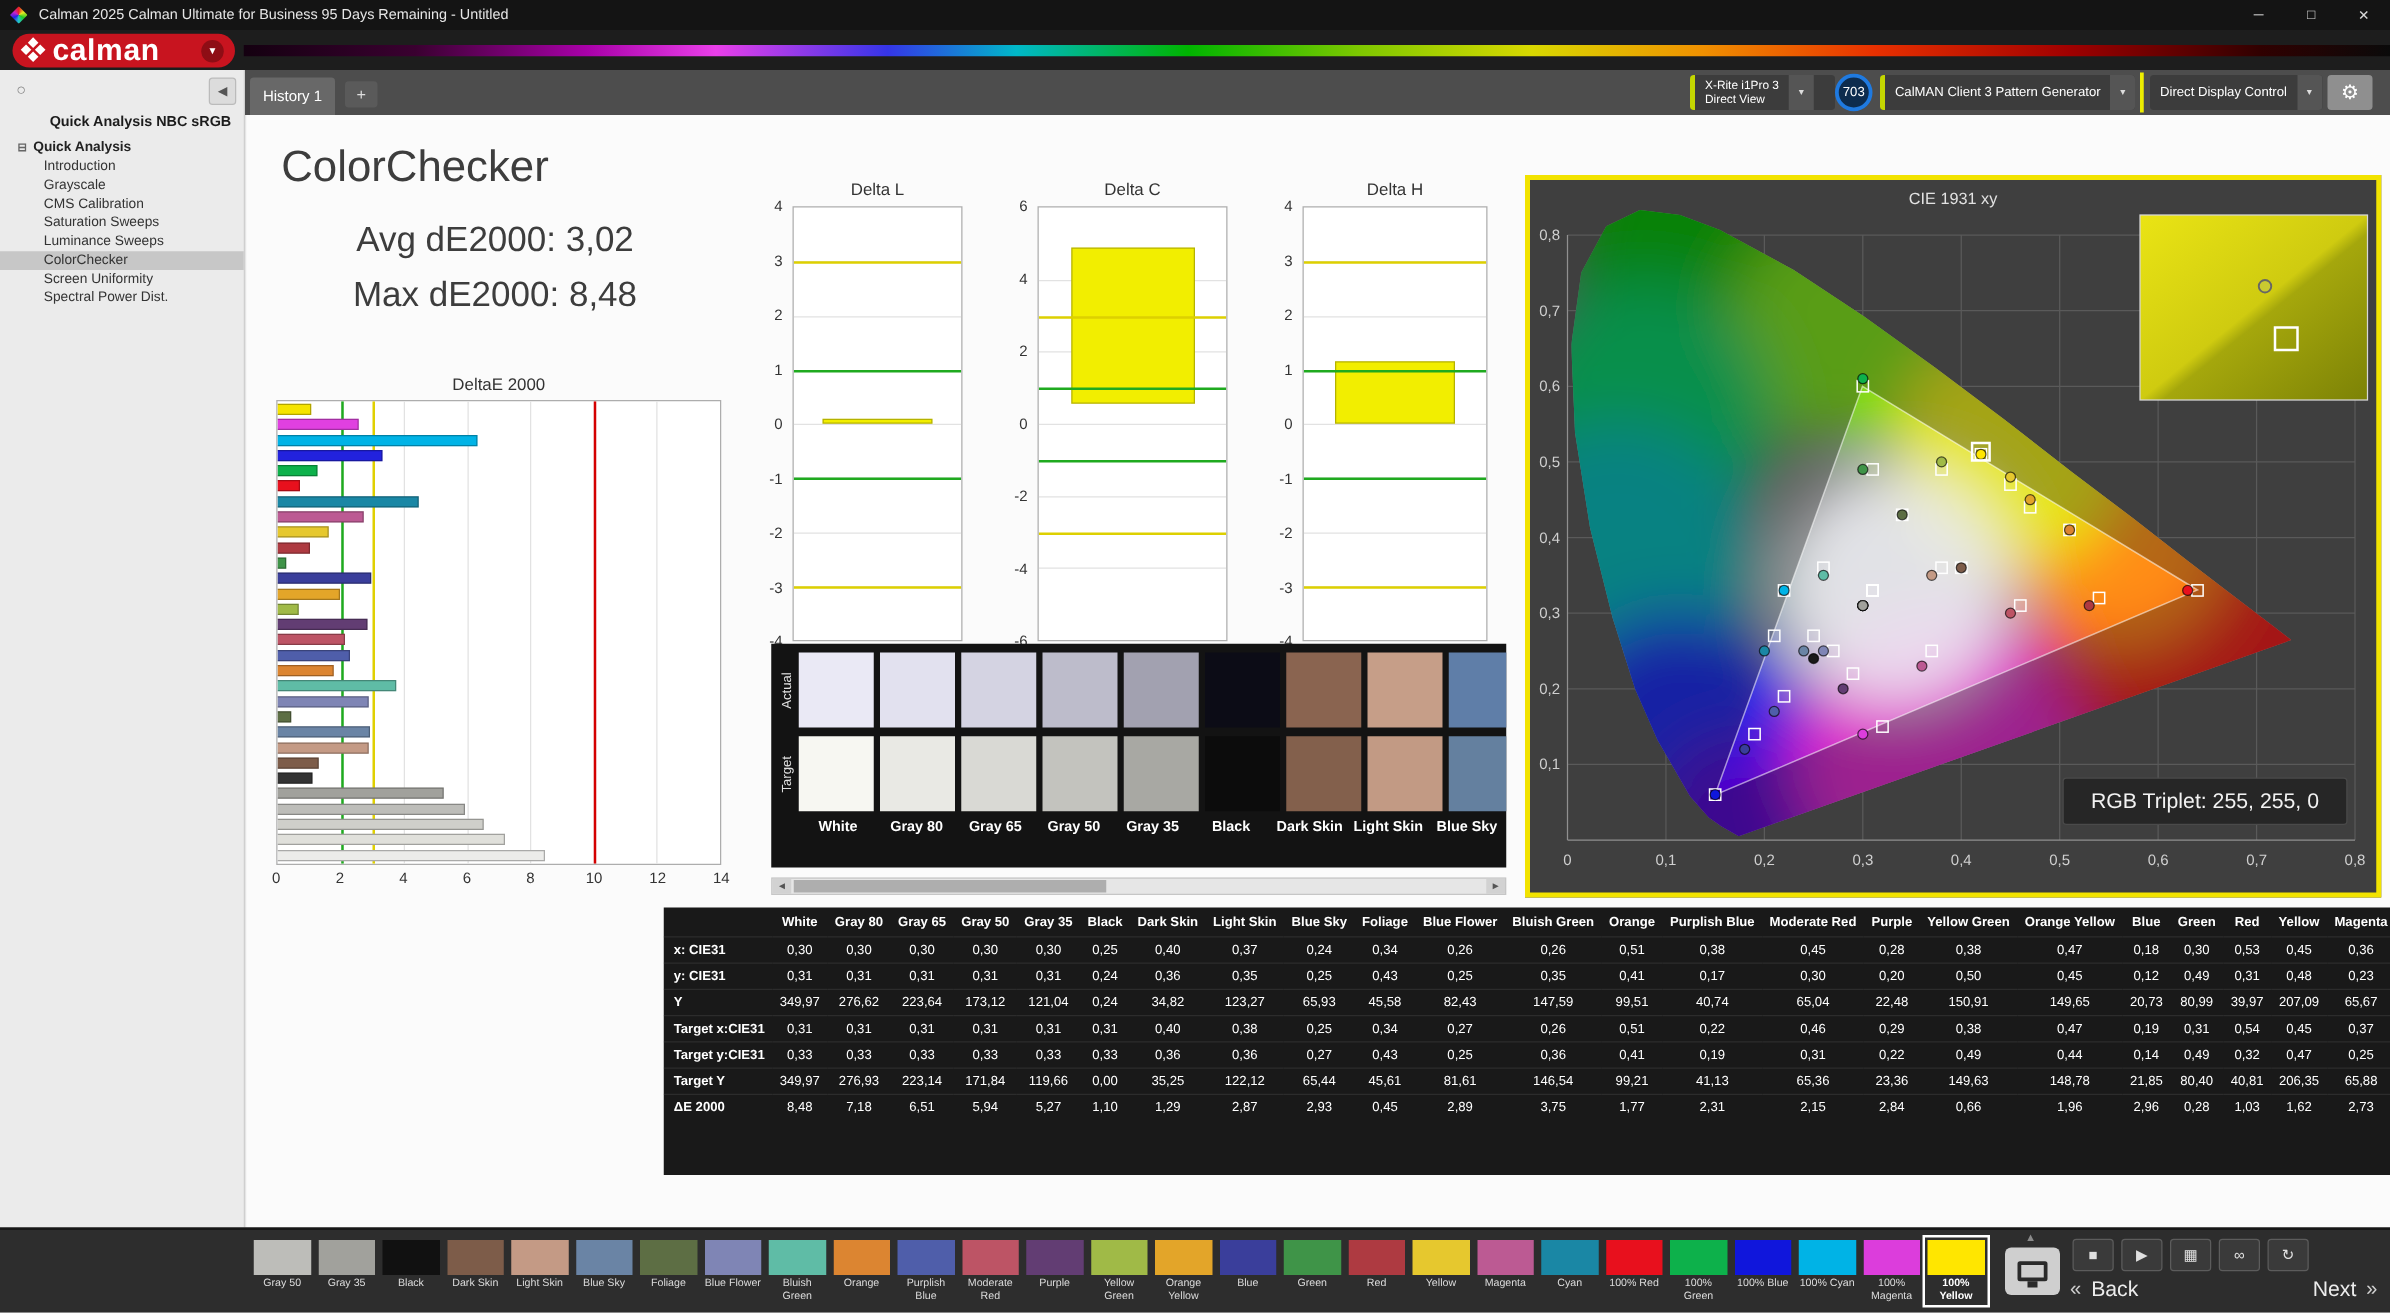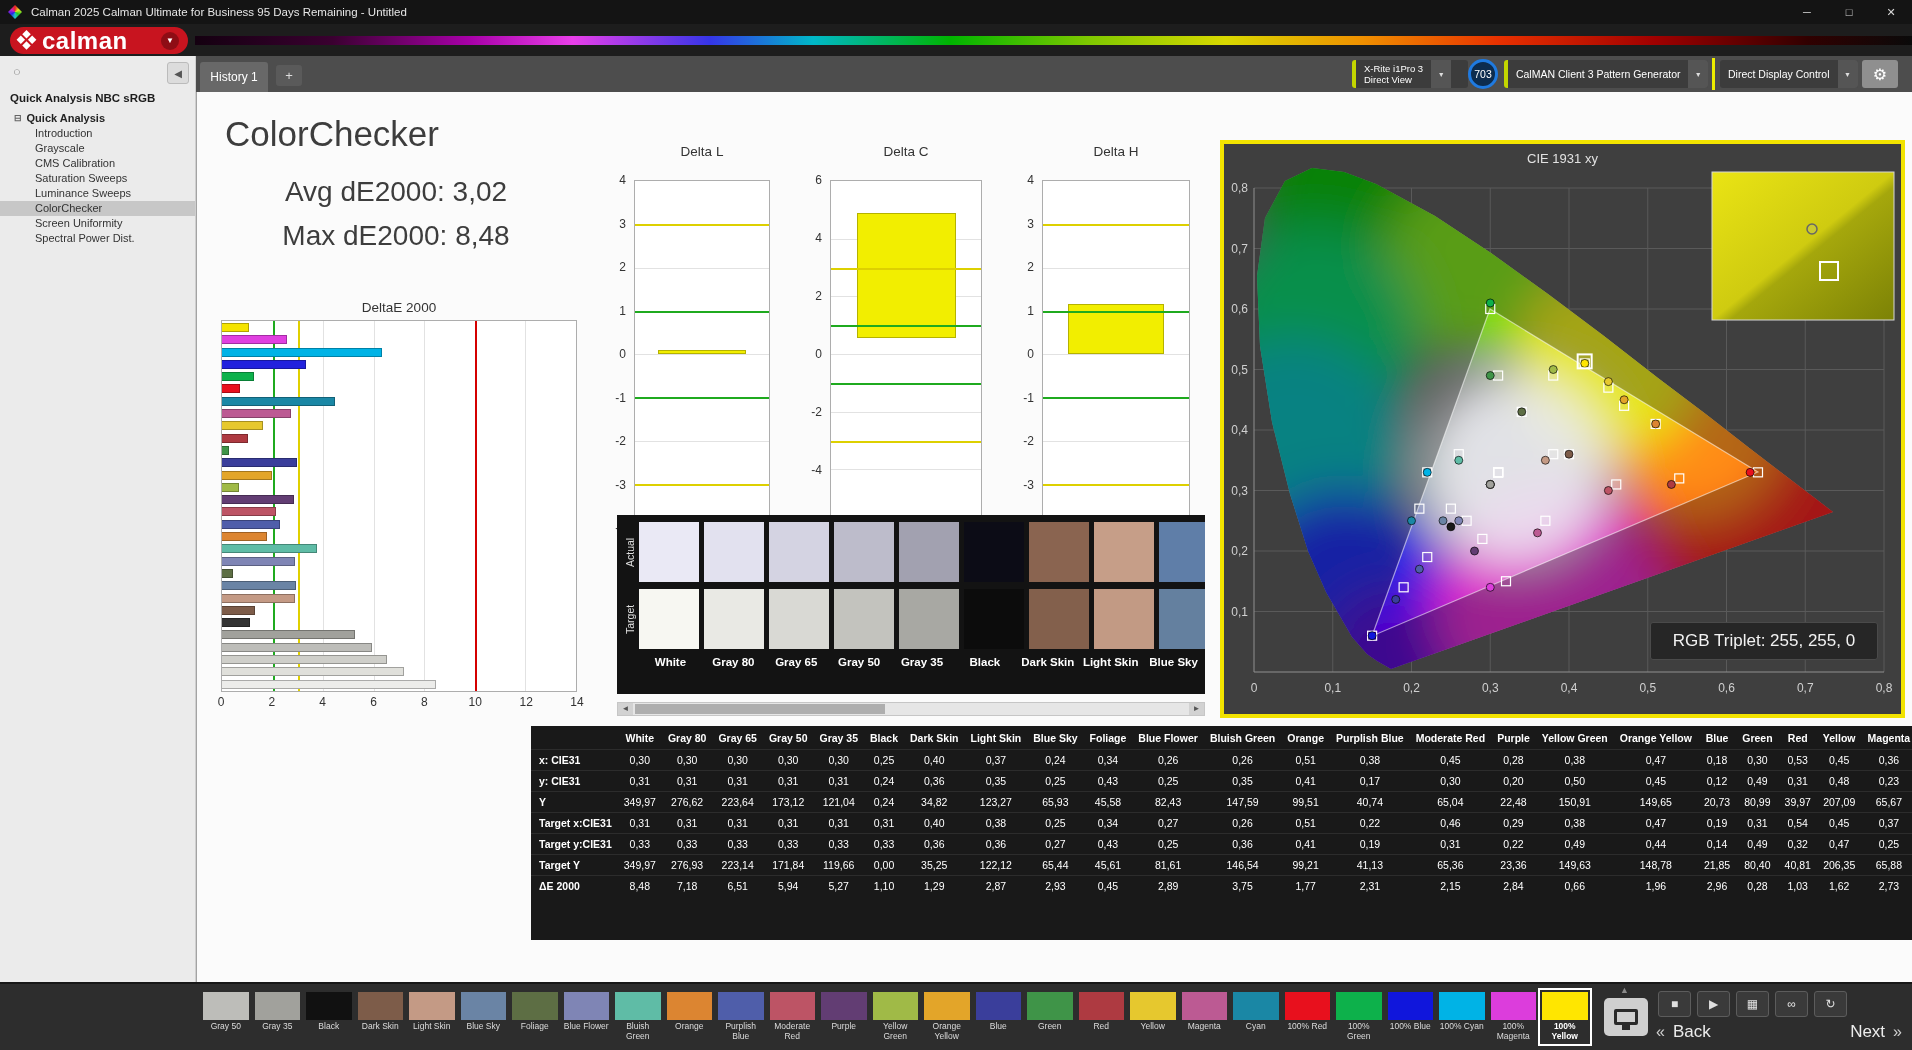--- a/index.html
+++ b/index.html
@@ -1,17 +1,17 @@
 <!DOCTYPE html>
 <html><head>
 <meta charset="utf-8">
 <style>
   * { margin:0; padding:0; box-sizing:border-box; }
   body { background:#000; font-family:"Liberation Sans", sans-serif; }
-  .app { position:relative; width:1912px; height:1050px; background:#a3a3a3; overflow:hidden; }
+  .app { position:relative; width:1912px; height:1050px; background:#e5e5e5; overflow:hidden; }
 
   
   .titlebar { position:absolute; top:0; left:0; right:0; height:24px; background:#141414; display:flex; align-items:center; color:#e6e6e6; }
   .app-icon { width:14px; height:14px; margin-left:8px; background:conic-gradient(#e82222,#e8e822,#22c822,#22c8c8,#2222e8,#c822c8,#e82222); clip-path:polygon(50% 0,100% 50%,50% 100%,0 50%); }
   .tb-title { font-size:11.5px; margin-left:9px; white-space:nowrap; }
   .wbtns { margin-left:auto; display:flex; height:100%; }
   .wbtn { width:42px; display:flex; align-items:center; justify-content:center; font-size:11px; color:#d8d8d8; }
 
   
   .header { position:absolute; top:24px; left:0; right:0; height:32px; background:#1d1d1d; }
@@ -35,21 +35,21 @@
   .tb-dd { width:20px; background:#555; display:flex; align-items:center; justify-content:center; font-size:7px; color:#ddd; }
   .badge { position:absolute; left:1272px; top:3px; width:30px; height:30px; border-radius:50%; border:3px solid #1f7ae0; background:#0d2c4e; color:#fff; font-size:10.5px; display:flex; align-items:center; justify-content:center; }
   .vdivider { position:absolute; left:1516px; top:2px; width:3px; height:32px; background:#eeee00; }
   .gear-btn { position:absolute; left:1666px; top:4px; width:36px; height:28px; background:#8f8f8f; border-radius:3px; color:#fff; font-size:16px; display:flex; align-items:center; justify-content:center; }
 
   
   .sidebar { position:absolute; top:56px; left:0; width:196px; bottom:68px; background:#ebebeb; border-right:1px solid #cfcfcf; }
   .sb-top { position:relative; height:34px; }
   .sb-circle { position:absolute; left:9px; top:8px; width:16px; height:16px; color:#8a8a8a; font-size:13px; line-height:16px; text-align:center; }
   .sb-collapse { position:absolute; right:6px; top:6px; width:22px; height:22px; background:#dcdcdc; border:1px solid #bbb; border-radius:3px; color:#555; font-size:10px; display:flex; align-items:center; justify-content:center; }
-  .sb-title { padding:2px 10px 6px; font-size:11.5px; font-weight:bold; color:#1c1c1c; }
+  .sb-title { padding:2px 10px 6px; font-size:11.5px; font-weight:bold; color:#1c1c1c;text-align:right; }
   .tree-root { display:flex; align-items:center; gap:5px; padding-left:14px; height:16px; font-size:11px; font-weight:bold; color:#222; }
   .expander { font-size:9px; color:#666; }
   .tree-item { height:15px; line-height:15px; padding-left:35px; font-size:11px; color:#333; white-space:nowrap; }
   .tree-item.selected { background:#c7c7c7; }
 
   
   .main { position:absolute; left:197px; top:92px; right:0; bottom:68px; background:#fbfbfb; }
   .cc-head { position:absolute; left:24px; top:22px; width:350px; color:#3d3d3d; }
   .cc-title { font-size:35px; margin-left:4px; }
   .cc-avg { font-size:28px; text-align:center; margin-top:22px; }
@@ -61,21 +61,21 @@
   .de-plot { position:relative; height:372px; border:1px solid #adadad; background:#fff; overflow:hidden; }
   .grid-v { position:absolute; top:0; bottom:0; width:1px; background:#e2e2e2; }
   .ref-v { position:absolute; top:0; bottom:0; width:2px; }
   .de-bars { position:absolute; left:0; right:0; top:2px; bottom:2px; display:flex; flex-direction:column; justify-content:space-between; }
   .de-bar { height:9px; border:1px solid rgba(0,0,0,0.28); border-left:none; }
   .de-xlabels { position:relative; height:18px; margin-top:3px; font-size:12px; color:#333; }
   .de-xlab { position:absolute; transform:translateX(-50%); }
 
   
   .mini-chart { position:absolute; top:52px; }
-  .mini-title { text-align:center; font-size:13.5px; color:#333; margin-left:26px; margin-bottom:21px; }
+  .mini-title { text-align:center; font-size:13.5px; color:#333; margin-left:26px; margin-bottom:6px; }
   .mini-body { position:relative; margin-left:26px; height:348px; }
   .mini-plot { position:absolute; inset:0; border:1px solid #adadad; background:#fff; overflow:hidden; }
   .mini-ylabels { position:absolute; left:-30px; width:26px; top:0; bottom:0; }
   .mini-ylab { position:absolute; right:4px; transform:translateY(-50%); font-size:12px; color:#333; }
   .grid-h { position:absolute; left:0; right:0; height:1px; background:#e2e2e2; }
   .ref-h { position:absolute; left:0; right:0; height:2px; }
   .mini-bar { position:absolute; left:17%; width:66%; }
 
   
   .compare { position:absolute; left:420px; top:423px; width:588px; height:179px; background:#131313; overflow:hidden; padding:7px 0 0 4px; }

